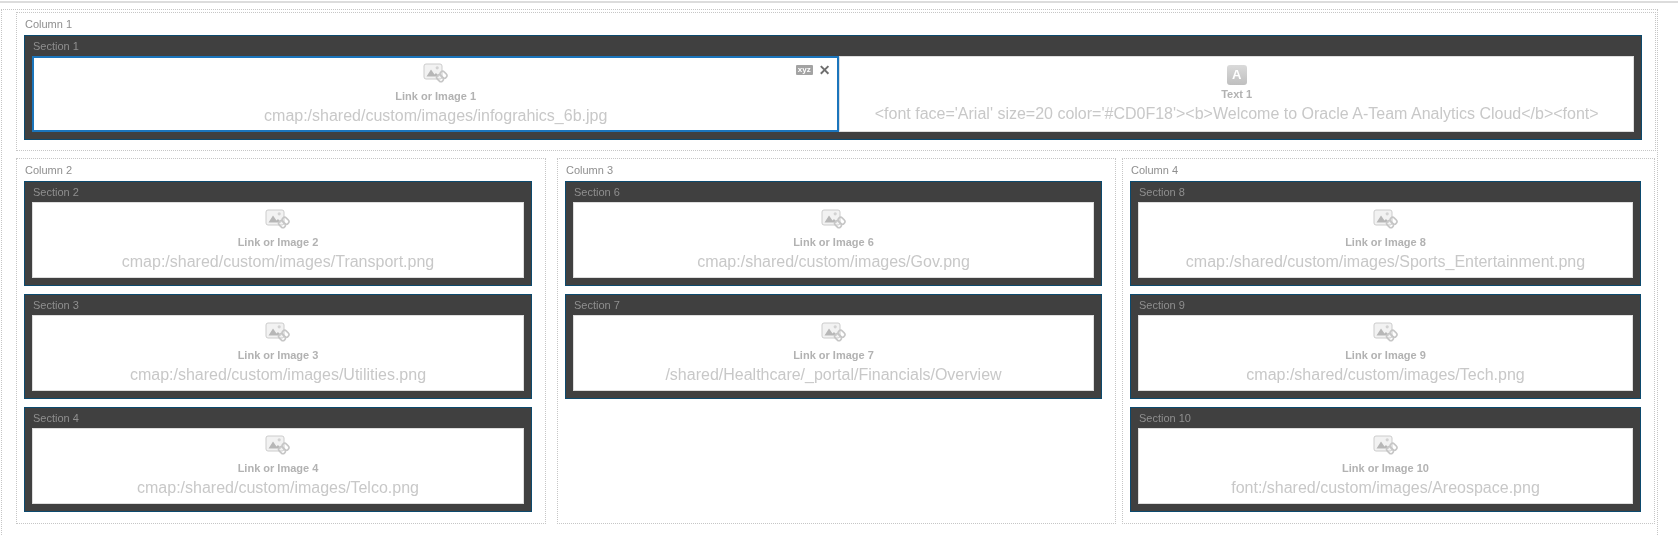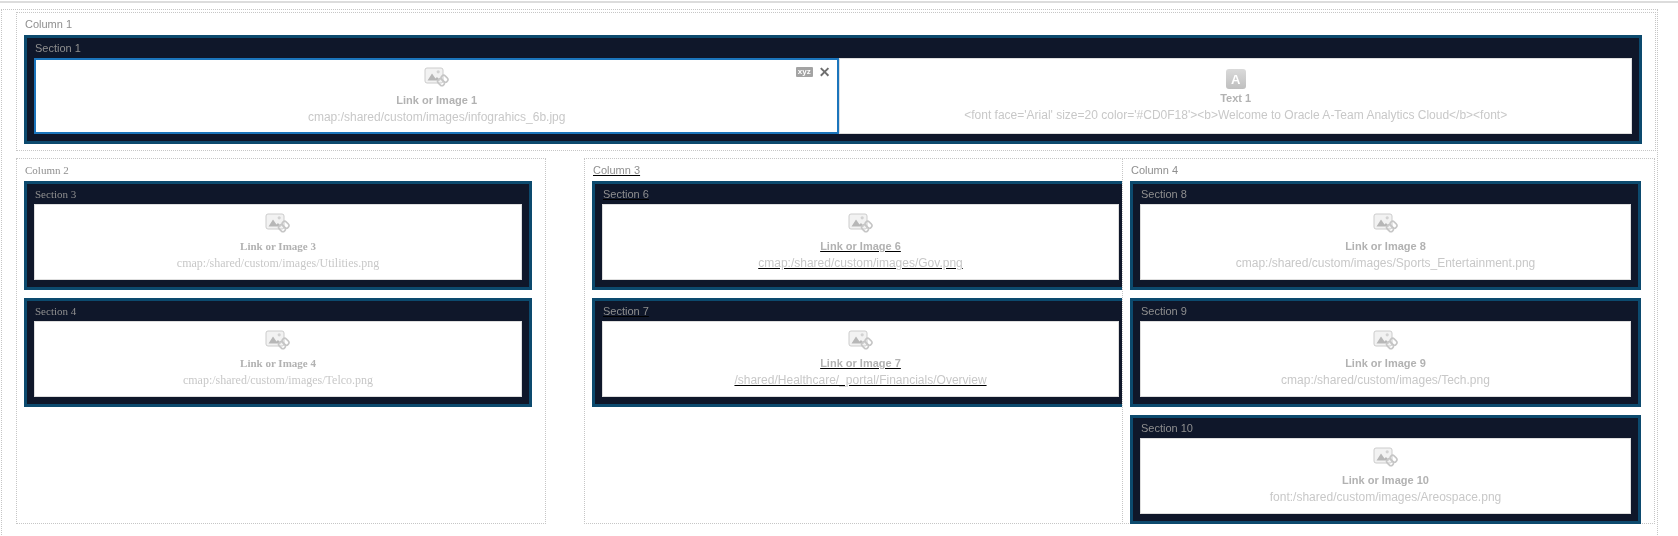--- a/index.html
+++ b/index.html
@@ -11,37 +11,37 @@
   .top-line { position:absolute; left:0; top:1px; width:1678px; height:2px; background:#dcdcdc; }
   .page-frame {
     position:absolute; left:1px; top:9px; width:1657px; height:700px;
     border:1px dotted #c6c6c6; box-sizing:border-box; background:transparent;
   }
   .column {
     position:absolute; box-sizing:border-box; background:#ffffff;
     border:1px dotted #c6c6c6;
   }
   #col-0 { left:16px; top:12px;  width:1640px; height:139px; }
-  #col-1 { left:16px; top:158px; width:530px;  height:366px;font-family:Liberation Serif, serif; }
-  #col-2 { left:584px; top:158px; width:559px; height:366px;text-decoration:underline; }
+  #col-1 { left:16px; top:158px; width:530px;  height:366px; }
+  #col-2 { left:557px; top:158px; width:559px; height:366px; }
   #col-3 { left:1122px; top:158px; width:533px; height:366px; }
   .col-label { padding:5px 0 5px 8px; font-size:11px; color:#8f8f8f; }
   .section {
-    border:3px solid #0c4a6e; margin:0 13px 8px 7px; background:#0f172a;
+    border:1px solid #0c4a6e; margin:0 13px 8px 7px; background:#404040;
   }
   .sec-label { padding:4px 0 4px 8px; font-size:11px; color:#8f8f8f; }
   .sec-items { display:flex; padding:0 7px 7px 7px; }
   .item {
     flex:1; border:1px solid #dedede; min-height:76px; box-sizing:border-box;
     display:flex; flex-direction:column; align-items:center; justify-content:center;
     position:relative; background:#ffffff; text-align:center;
   }
   .item.selected { border:2px solid #1b75bc; flex:0 0 50.4%; }
   .item-title  { font-size:11px; font-weight:bold; color:#b2b2b2; margin-top:3px; line-height:1.2; }
-  .item-caption{ font-size:12px; color:#c8c8c8; margin-top:3px; line-height:1.2; }
+  .item-caption{ font-size:16px; color:#c8c8c8; margin-top:3px; line-height:1.2; }
   .item-tools { position:absolute; top:5px; right:7px; display:flex; align-items:center; gap:6px; }
   .xyz-badge {
     background:#a3a3a3; color:#ffffff; font-size:8px; font-weight:bold;
     padding:1px 2px; line-height:1.1; border-radius:1px; cursor:pointer;
   }
   .close-x { color:#6e6e6e; font-size:14px; font-weight:bold; line-height:1; cursor:pointer; }
   .a-box {
     width:20px; height:20px; border-radius:3px;
     background:linear-gradient(#dadada,#bfbfbf);
     color:#ffffff; font-weight:bold; font-size:13px;
@@ -81,20 +81,38 @@
             <div class="a-box">A</div>
             <div class="item-title">Text 1</div>
             <div class="item-caption">&lt;font face='Arial' size=20 color='#CD0F18'&gt;&lt;b&gt;Welcome to Oracle A-Team Analytics Cloud&lt;/b&gt;&lt;font&gt;</div>
           </div>
         </div>
       </div>
     </div>
     <div class="column" id="col-1">
       <div class="col-label">Column 2</div>
       <div class="section">
+        <div class="sec-label">Section 2</div>
+        <div class="sec-items">
+          <div class="item">
+            <div class="img-icon-wrap"><svg width="26" height="24" viewBox="0 0 26 24" xmlns="http://www.w3.org/2000/svg">
+                <rect x="1" y="1" width="18" height="15" rx="2" fill="#f2f2f2" stroke="#cccccc"></rect>
+                <circle cx="14.2" cy="4.8" r="1.6" fill="#d2d2d2"></circle>
+                <path d="M3.5 13.5 L8 6.5 L11.5 11.5 L13 10 L16 13.5 Z" fill="#b7b7b7"></path>
+                <g fill="none" stroke="#c6c6c6" stroke-width="1.6">
+                  <rect x="14.5" y="11.5" width="5" height="7.5" rx="2.5" transform="rotate(-45 17 15.2)"></rect>
+                  <rect x="18" y="8" width="5" height="7.5" rx="2.5" transform="rotate(-45 20.5 11.7)"></rect>
+                </g>
+              </svg></div>
+            <div class="item-title">Link or Image 2</div>
+            <div class="item-caption">cmap:/shared/custom/images/Transport.png</div>
+          </div>
+        </div>
+      </div>
+      <div class="section">
         <div class="sec-label">Section 3</div>
         <div class="sec-items">
           <div class="item">
             <div class="img-icon-wrap"><svg width="26" height="24" viewBox="0 0 26 24" xmlns="http://www.w3.org/2000/svg">
                 <rect x="1" y="1" width="18" height="15" rx="2" fill="#f2f2f2" stroke="#cccccc"></rect>
                 <circle cx="14.2" cy="4.8" r="1.6" fill="#d2d2d2"></circle>
                 <path d="M3.5 13.5 L8 6.5 L11.5 11.5 L13 10 L16 13.5 Z" fill="#b7b7b7"></path>
                 <g fill="none" stroke="#c6c6c6" stroke-width="1.6">
                   <rect x="14.5" y="11.5" width="5" height="7.5" rx="2.5" transform="rotate(-45 17 15.2)"></rect>
                   <rect x="18" y="8" width="5" height="7.5" rx="2.5" transform="rotate(-45 20.5 11.7)"></rect>

